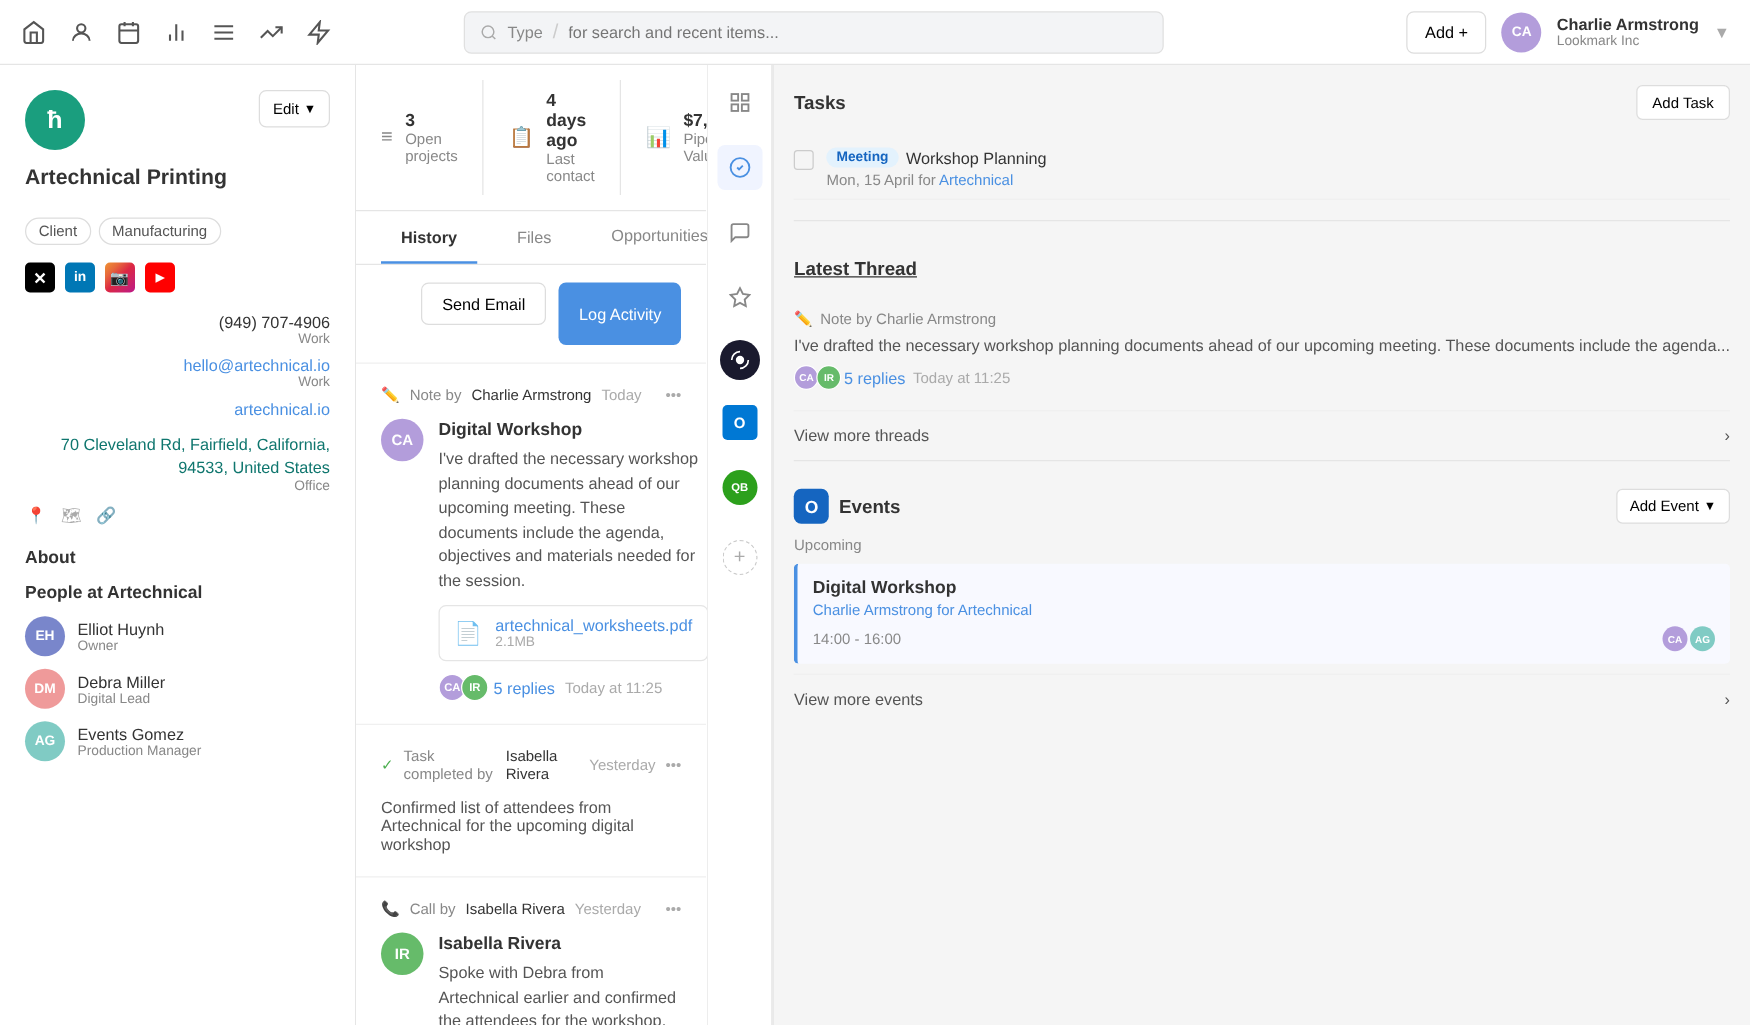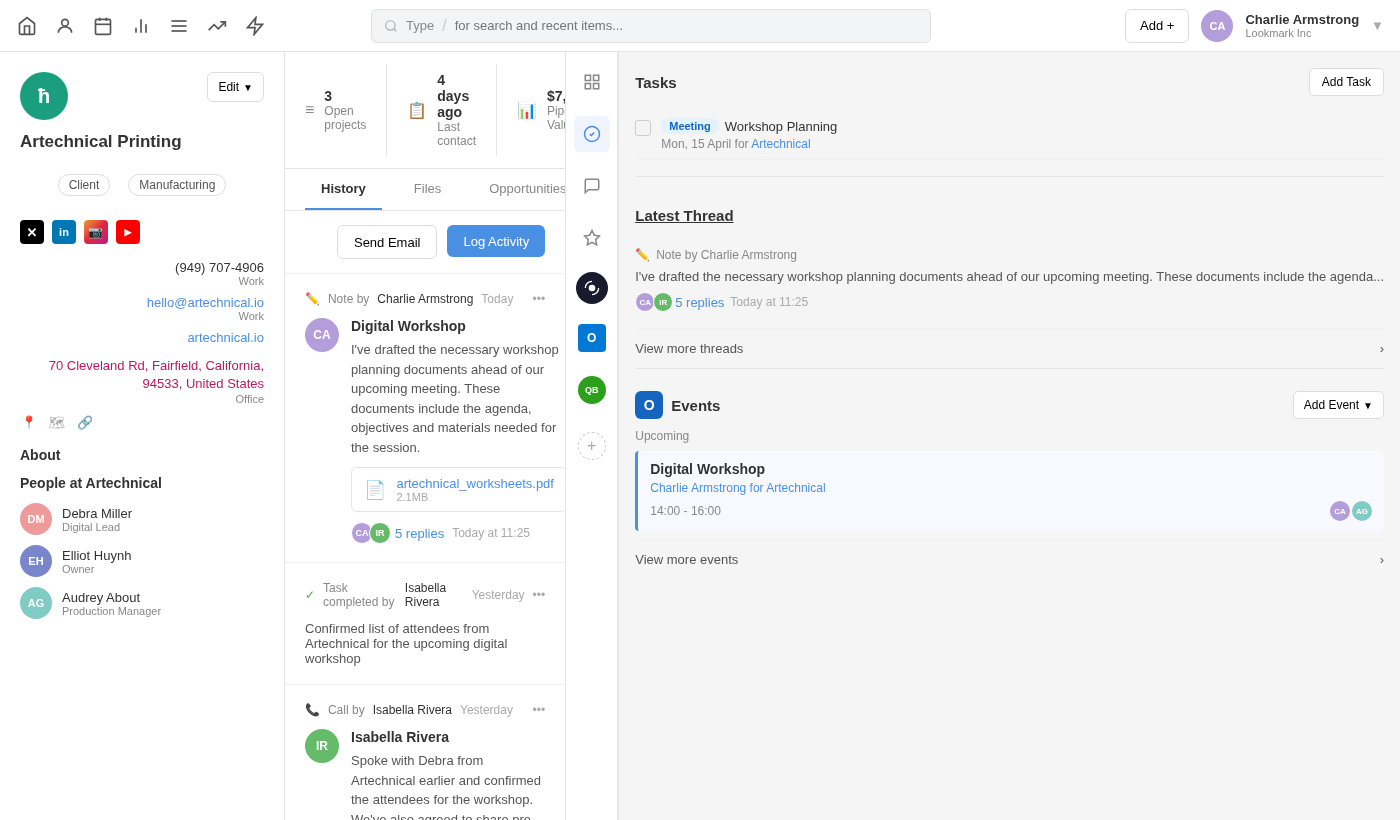--- a/index.html
+++ b/index.html
@@ -96,21 +96,21 @@
       height: 30px;
       padding: 0 10px;
       background: #fff;
       border: 1px solid #ddd;
       border-radius: 6px;
       font-size: 12px;
       cursor: pointer;
       display: flex; align-items: center; gap: 4px;
     }
     .company-name { font-size: 17px; font-weight: 700; margin-bottom: 22px; }
-    .tags { display: flex; gap: 18px; margin-bottom: 24px; flex-wrap: wrap; justify-content: center; }
+    .tags { display: flex; gap: 6px; margin-bottom: 14px; flex-wrap: wrap; }
     .tag {
       padding: 3px 10px;
       border: 1px solid #ddd;
       border-radius: 12px;
       font-size: 12px;
       color: #555;
     }
     .social-links { display: flex; gap: 8px; margin-bottom: 16px; }
     .social-icon {
       width: 24px; height: 24px;
@@ -206,21 +206,21 @@
     .send-email-btn {
       height: 34px;
       padding: 0 16px;
       background: #fff;
       border: 1px solid #ddd;
       border-radius: 6px;
       font-size: 13px;
       cursor: pointer;
     }
     .log-activity-btn {
-      height: 32px;
+      height: 50px;
       padding: 0 16px;
       background: #4a90e2;
       color: #fff;
       border: none;
       border-radius: 6px;
       font-size: 13px;
       cursor: pointer;
       font-weight: 500;
     }
     .activity-feed { padding: 0; }
@@ -532,52 +532,52 @@
         <div class="info-label">Work</div>
       </div>
       <div class="info-row" style="margin-top:8px;">
         <a class="info-link">hello@artechnical.io</a>
         <div class="info-label">Work</div>
       </div>
       <div class="info-row" style="margin-top:8px;">
         <a class="info-link">artechnical.io</a>
       </div>
       <div class="info-row" style="margin-top:8px;">
-        <div class="info-value" style="font-size:13px; color:#be185d; line-height:1.4;margin-top:12px;">70 Cleveland Rd, Fairfield, California, 94533, United States</div>
+        <div class="info-value" style="font-size:13px; color:#0f766e; line-height:1.4;margin-top:12px;">70 Cleveland Rd, Fairfield, California, 94533, United States</div>
         <div class="info-label">Office</div>
       </div>
       <div class="sidebar-icons-extra" style="margin-top:8px;">
         <div class="sidebar-icon-sm">📍</div>
         <div class="sidebar-icon-sm">🗺</div>
         <div class="sidebar-icon-sm">🔗</div>
       </div>
     </div>
 
     <div class="section-title">About</div>
 
     <div class="section-title">People at Artechnical</div>
     <div class="people-list">
+      <div class="person-item">
+        <div class="person-avatar" style="background:#7986cb;">EH</div>
+        <div>
+          <div class="person-name">Elliot Huynh</div>
+          <div class="person-role">Owner</div>
+        </div>
+      </div>
       <div class="person-item">
         <div class="person-avatar" style="background:#ef9a9a;">DM</div>
         <div>
           <div class="person-name">Debra Miller</div>
           <div class="person-role">Digital Lead</div>
         </div>
       </div>
       <div class="person-item">
-        <div class="person-avatar" style="background:#7986cb;">EH</div>
-        <div>
-          <div class="person-name">Elliot Huynh</div>
-          <div class="person-role">Owner</div>
-        </div>
-      </div>
-      <div class="person-item">
         <div class="person-avatar" style="background:#80cbc4;">AG</div>
         <div>
-          <div class="person-name">Audrey About</div>
+          <div class="person-name">Events Gomez</div>
           <div class="person-role">Production Manager</div>
         </div>
       </div>
     </div>
   </div>
 
   <div class="main-content">
 
     <div class="stats-bar">
       <div class="stat-item">

